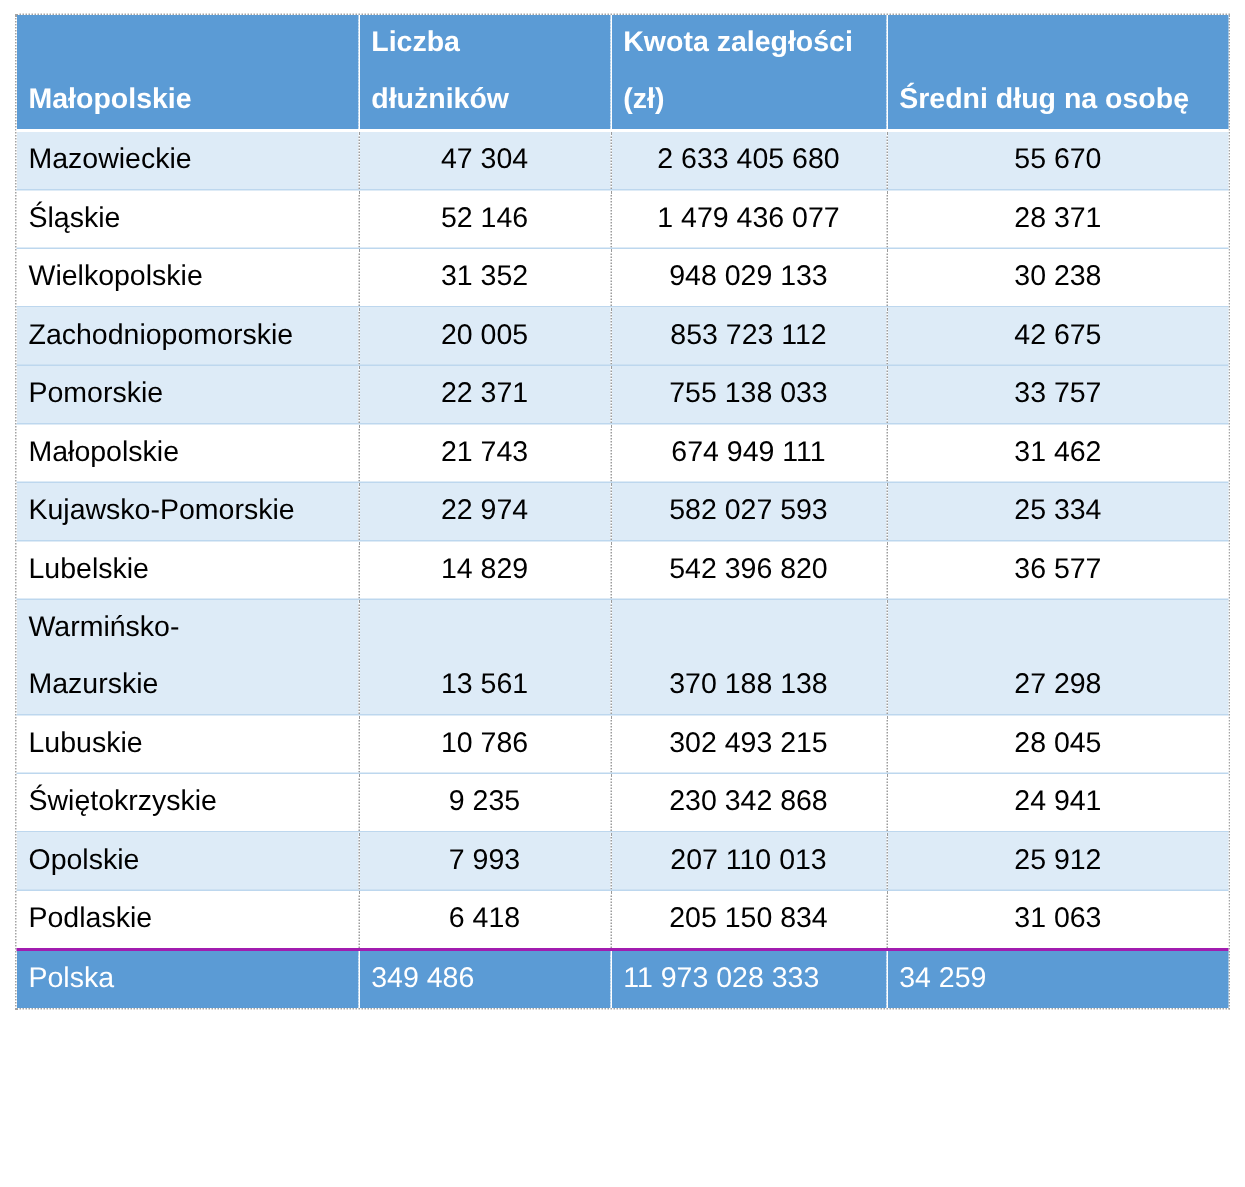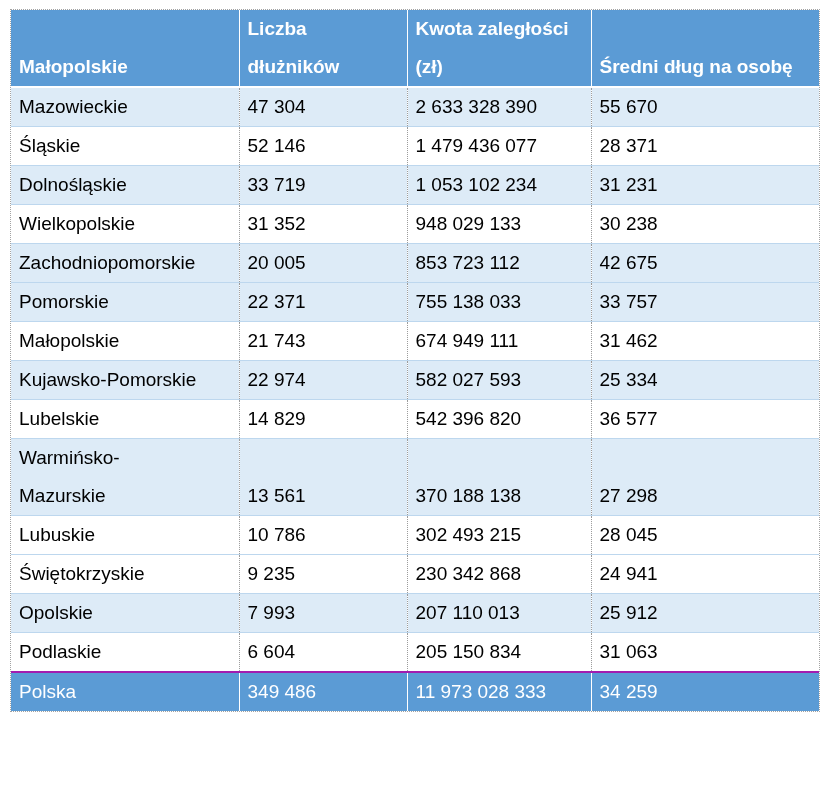--- a/index.html
+++ b/index.html
@@ -56,21 +56,21 @@
   }
   thead th + th { border-left: 1px dotted rgba(255,255,255,0.75); }
 
   tbody td {
     height: 38px;
     background: #ffffff;
     border-bottom: 1px solid var(--row-border);
   }
   tbody tr.shaded td { background: var(--row-alt-bg); }
   tbody tr.tall td { height: 77px; }
-  tbody td + td { border-left: 1px dotted #9b9b9b; }
+  tbody td + td { border-left: 1px dotted #9b9b9b; text-align: center; }
   tbody td.c-name { white-space: pre-line; }
 
   tfoot td {
     background: var(--header-bg);
     color: var(--header-text);
     height: 39px;
     border-top: 2px solid #a21caf;
   }
   tfoot td + td { border-left: 1px dotted rgba(255,255,255,0.75); }
 </style>
@@ -93,34 +93,28 @@
 dłużników</th>
           <th>Kwota zaległości
 (zł)</th>
           <th>Średni dług na osobę</th>
         </tr>
       </thead>
       <tbody id="table-body">
           <tr class="shaded">
     <td class="c-name">Mazowieckie</td>
     <td>47 304</td>
-    <td>2 633 328 390</td>
+    <td>2 633 405 680</td>
     <td>55 670</td>
   </tr>
           <tr>
     <td class="c-name">Śląskie</td>
     <td>52 146</td>
     <td>1 479 436 077</td>
     <td>28 371</td>
-  </tr>
-          <tr class="shaded">
-    <td class="c-name">Dolnośląskie</td>
-    <td>33 719</td>
-    <td>1 053 102 234</td>
-    <td>31 231</td>
   </tr>
           <tr>
     <td class="c-name">Wielkopolskie</td>
     <td>31 352</td>
     <td>948 029 133</td>
     <td>30 238</td>
   </tr>
           <tr class="shaded">
     <td class="c-name">Zachodniopomorskie</td>
     <td>20 005</td>
@@ -171,21 +165,21 @@
     <td>24 941</td>
   </tr>
           <tr class="shaded">
     <td class="c-name">Opolskie</td>
     <td>7 993</td>
     <td>207 110 013</td>
     <td>25 912</td>
   </tr>
           <tr>
     <td class="c-name">Podlaskie</td>
-    <td>6 604</td>
+    <td>6 418</td>
     <td>205 150 834</td>
     <td>31 063</td>
   </tr>
         </tbody>
       <tfoot>
         <tr>
           <td class="c-name">Polska</td>
           <td>349 486</td>
           <td>11 973 028 333</td>
           <td>34 259</td>

